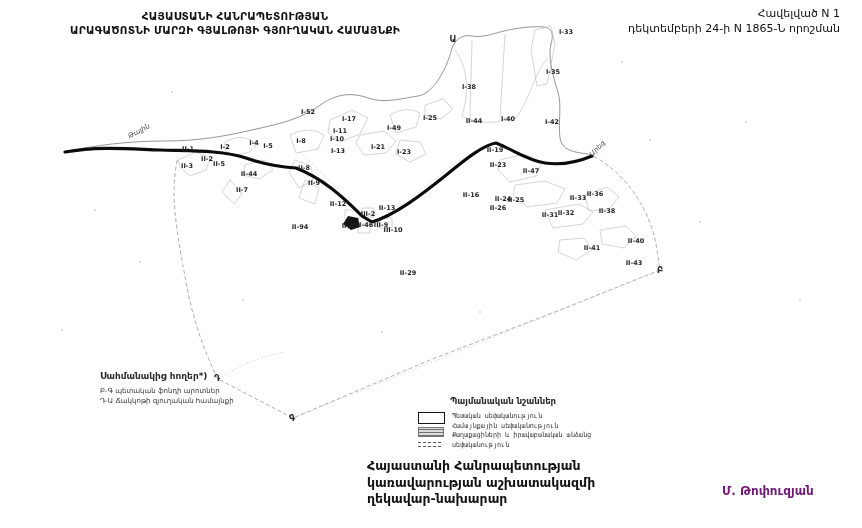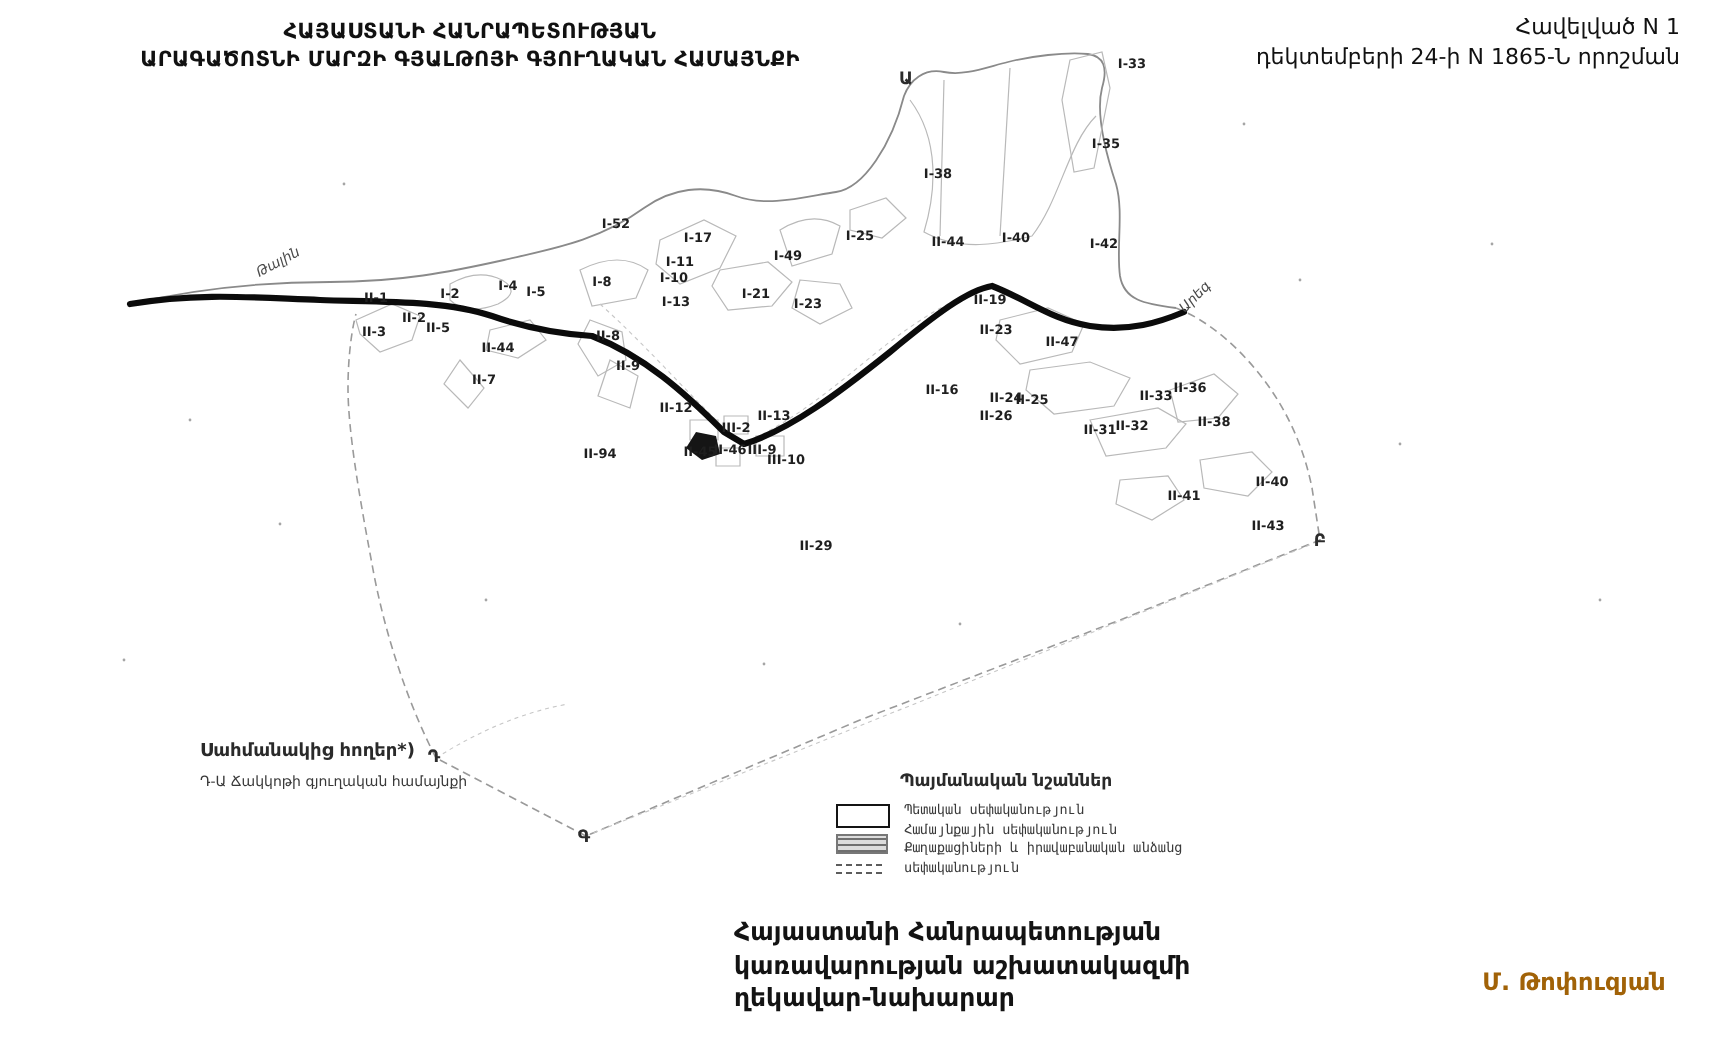--- a/index.html
+++ b/index.html
@@ -25,34 +25,34 @@
   .mesh2{fill:none;stroke:#c7c7c7;stroke-width:.55;stroke-dasharray:2 2;}
   .road{fill:none;stroke:#0b0b0b;stroke-width:3.1;stroke-linecap:round;}
   .blob{fill:#151515;stroke:none;}
   .plabel{font-size:6.5px;font-weight:700;fill:#1f1f1f;text-anchor:middle;}
   .corner{font-size:8.5px;font-weight:700;fill:#2c2c2c;text-anchor:middle;}
   .roadlabel{font-size:7px;fill:#4a4a4a;text-anchor:middle;font-style:italic;}
   .noise{fill:#a5a5a5;}
   .legend-adjacent{position:absolute;left:100px;top:371px;width:210px;color:#2d2d2d;}
   .legend-adjacent .lg-title{font-size:9px;font-weight:600;color:#2a2a2a;}
   .legend-adjacent .lg-items{margin-top:5px;font-size:7px;line-height:10px;color:#383838;}
-  .legend-symbols{position:absolute;left:418px;top:386px;width:215px;color:#2d2d2d;}
+  .legend-symbols{position:absolute;left:418px;top:396px;width:215px;color:#2d2d2d;}
   .legend-symbols .lg-title{font-size:8.5px;font-weight:600;text-align:center;width:170px;color:#2a2a2a;}
   .ls-body{display:flex;margin-top:6px;}
   .ls-swatches{width:34px;flex:0 0 34px;}
   .sw-state{width:25px;height:10px;background:#fff;border:1.6px solid #141414;}
   .sw-community{width:24px;height:8px;margin-top:3px;border:.5px solid #777;
     background:repeating-linear-gradient(0deg,#6f6f6f 0 1px,#dcdcdc 1px 3px);}
   .sw-private{width:23px;margin-top:5px;}
   .sw-private .dash{border-top:1.2px dashed #5c5c5c;margin-top:3px;}
   .ls-items{font-size:6.8px;line-height:9.5px;color:#3a3a3a;width:170px;font-family:Liberation Mono, monospace;}
   .footer{position:absolute;left:367px;top:458px;width:290px;
     font-weight:bold;font-size:12.5px;line-height:16.5px;color:#131313;}
-  .signature{position:absolute;right:10px;top:484px;width:130px;text-align:center;
-    font-weight:bold;font-size:12px;color:#a16207;}
+  .signature{position:absolute;right:10px;top:484px;width:130px;text-align:left;
+    font-weight:bold;font-size:12px;color:#701a75;}
 </style>
 </head>
 <body>
 
 <svg class="map-svg" viewBox="0 0 862 528" xmlns="http://www.w3.org/2000/svg">
 
   <path class="outline-n" d="M65,152 C95,145 130,141 165,141 C200,141 225,136 252,130 C278,124 300,120 322,104
            C336,94 352,92 368,98 C384,104 404,98 418,96 C432,94 446,72 452,48
            C455,40 462,34 472,36 C482,38 492,34 504,31 C516,28 532,26 544,27
            C552,28 554,34 551,44 C548,56 552,74 558,92 C562,106 558,124 560,138
@@ -175,20 +175,21 @@
   <div>ԱՐԱԳԱԾՈՏՆԻ ՄԱՐԶԻ ԳՅԱԼԹՈՅԻ ԳՅՈՒՂԱԿԱՆ ՀԱՄԱՅՆՔԻ</div>
 </div>
 <div class="hdr-right">
   <div>Հավելված N 1</div>
   <div>դեկտեմբերի 24-ի N 1865-Ն որոշման</div>
 </div>
 
 <div class="legend-adjacent">
   <div class="lg-title">Սահմանակից հողեր*)</div>
   <div class="lg-items">
+    <div>Բ-Գ պետական ֆոնդի արոտներ</div>
     <div>Դ-Ա Ճակկոթի գյուղական համայնքի</div>
   </div>
 </div>
 
 <div class="legend-symbols">
   <div class="lg-title">Պայմանական նշաններ</div>
   <div class="ls-body">
     <div class="ls-swatches">
       <div class="sw-state"></div>
       <div class="sw-community"></div>

